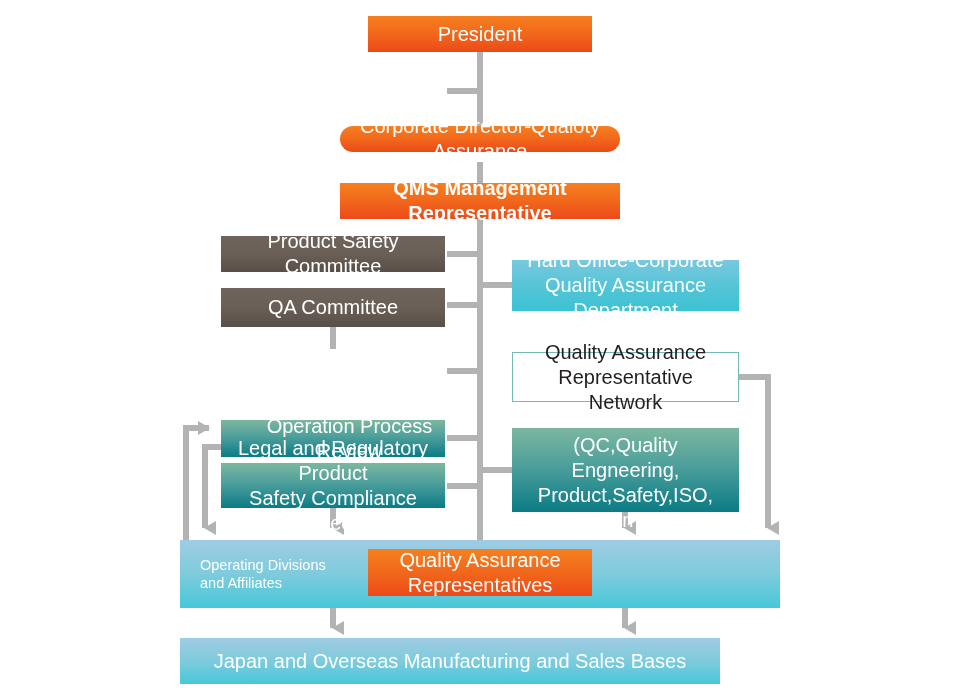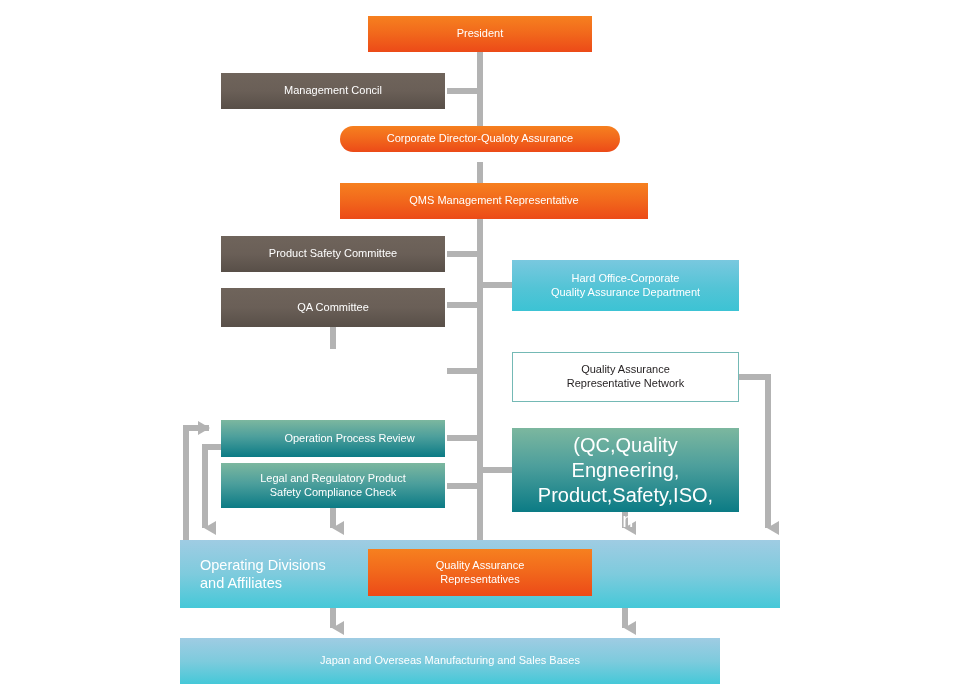--- a/index.html
+++ b/index.html
@@ -13,21 +13,21 @@
 
   
   #wires{position:absolute;left:0;top:0;width:960px;height:700px;}
 
   
   .node{
     position:absolute;
     display:flex;align-items:center;justify-content:center;
     text-align:center;
     color:#ffffff;
-    font-size:11px;
+    font-size:20px;
     line-height:1.25;
     box-sizing:border-box;
     padding:2px 6px;
     z-index:3;
   }
   .node span{display:block;width:100%;white-space:pre-line;}
 
   .orange{
     background:linear-gradient(180deg,#f6801f 0%,#f26a1c 45%,#ec4a18 100%);
   }
@@ -104,29 +104,26 @@
     <path d="M221,447 L205,447 L205,528" stroke="#b3b3b3" stroke-width="6" fill="none" marker-end="url(#arrow-down)"></path>
 
     <path d="M333,608 L333,628" stroke="#b3b3b3" stroke-width="6" fill="none" marker-end="url(#arrow-down)"></path>
     <path d="M625,608 L625,628" stroke="#b3b3b3" stroke-width="6" fill="none" marker-end="url(#arrow-down)"></path>
   </svg>
 
   <div class="node orange" style="left:368px;top:16px;width:224px;height:36px;">
     <span>President</span>
   </div>
 
-  <div class="node dark" style="left:221px;top:73px;width:224px;height:36px;">
-    <span>Management Concil</span>
-  </div>
 
   <div class="node orange" style="left:340px;top:126px;width:280px;height:26px;border-radius:14px;">
     <span>Corporate Director-Qualoty Assurance</span>
   </div>
 
-  <div class="node orange" style="left:340px;top:183px;width:308px;height:36px;">
+  <div class="node orange" style="left:340px;top:183px;width:280px;height:36px;font-weight:bold;">
     <span>QMS Management Representative</span>
   </div>
 
   <div class="node dark" style="left:221px;top:236px;width:224px;height:36px;">
     <span>Product Safety Committee</span>
   </div>
 
   <div class="node dark" style="left:221px;top:288px;width:224px;height:39px;">
     <span>QA Committee</span>
   </div>

